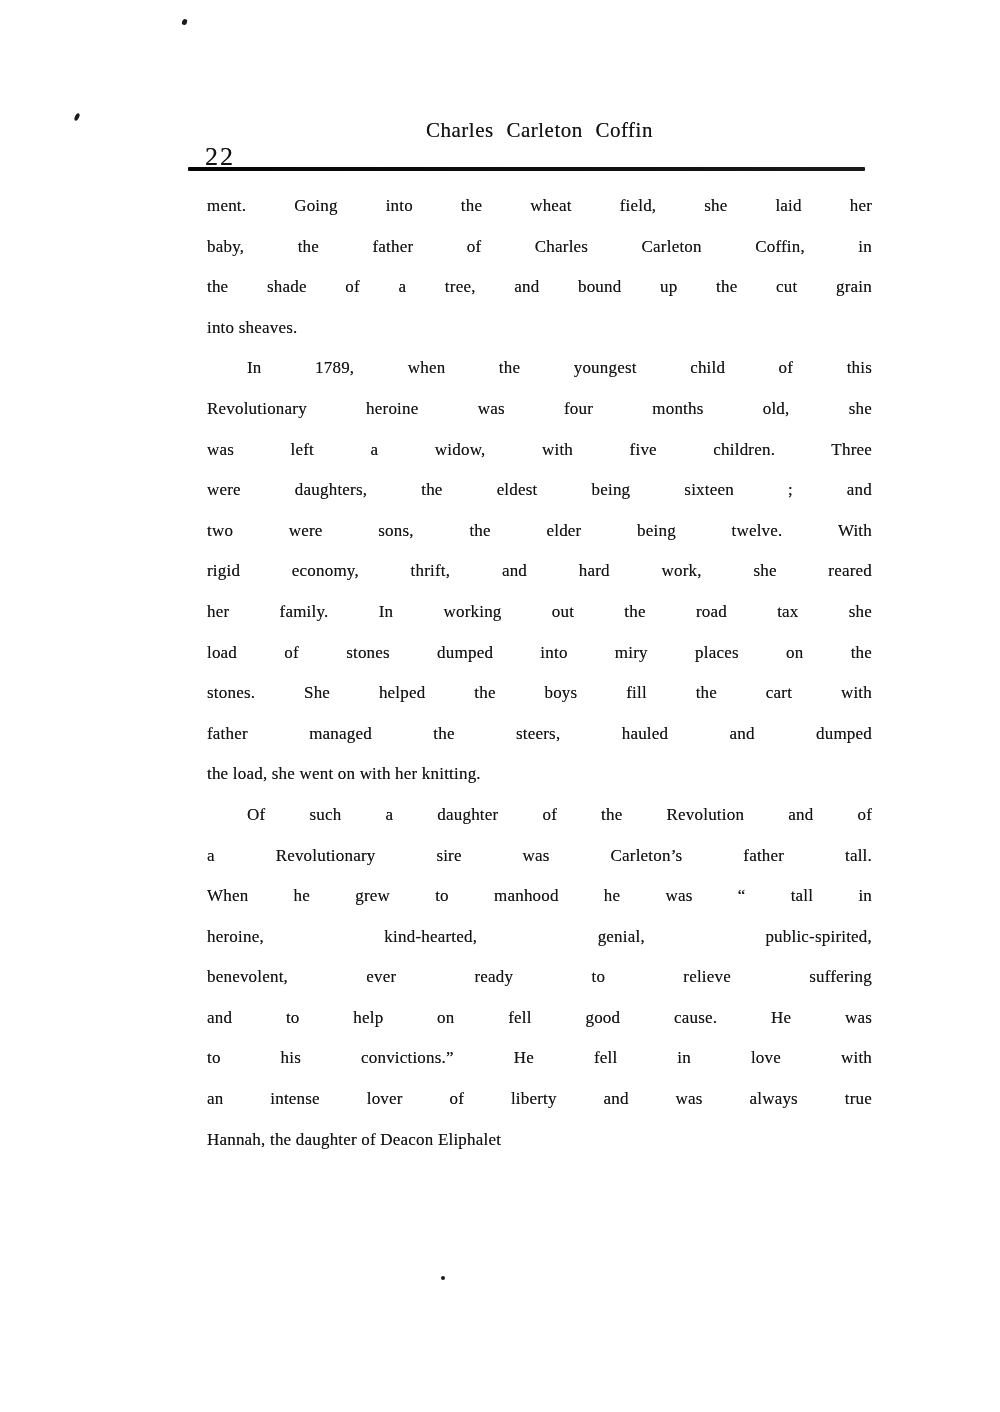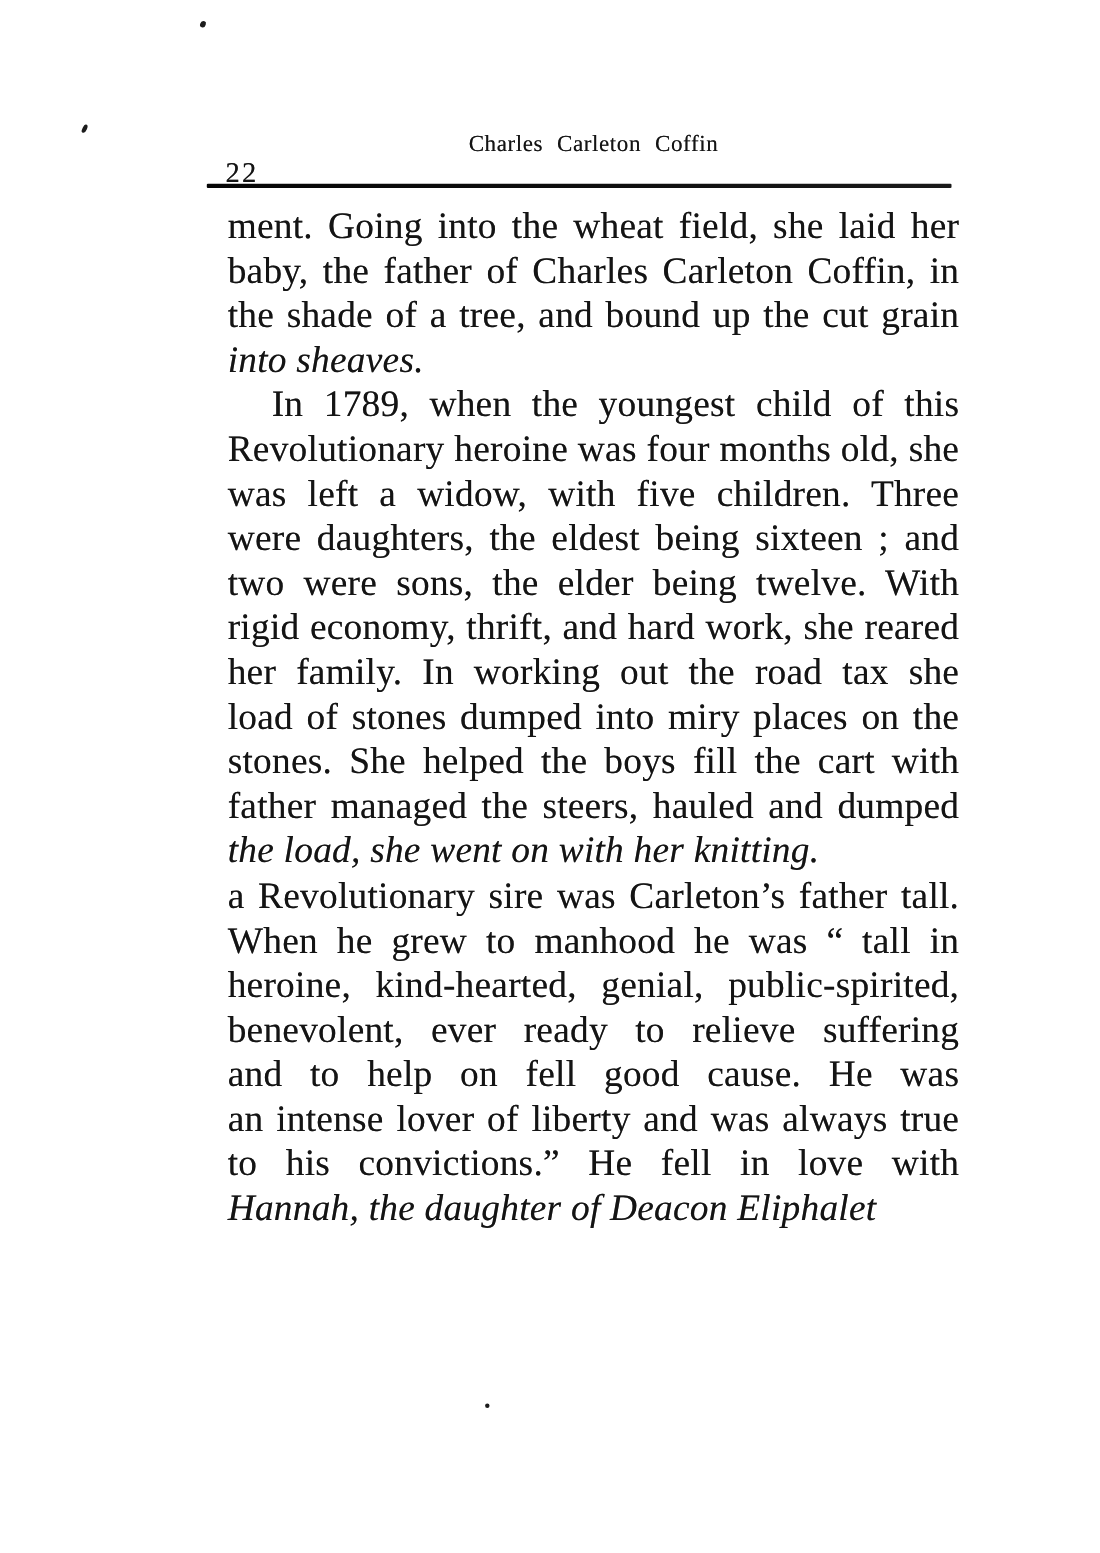--- a/index.html
+++ b/index.html
@@ -48,32 +48,31 @@
   .text-block {
     position: absolute;
     left: 207px;
     top: 186px;
     width: 665px;
   }
   .paragraph {
     margin: 0;
   }
   .line {
-    font-size: 34px;
+    font-size: 17px;
     line-height: 40.6px;
     text-align: justify;
     text-align-last: justify;
     white-space: nowrap;
     letter-spacing: 0.2px;
     text-shadow: 0 0 0.55px rgba(0,0,0,0.55);
   }
   .line.last {
     text-align: center;
     text-align-last: left;
-    font-style: italic;
   }
   .line.indent {
     padding-left: 40px;
   }
   .speck {
     position: absolute;
     background: #1c1c1c;
     border-radius: 50%;
   }
   .speck.s1 { left: 182px; top: 19px;  width: 5px; height: 6px; transform: rotate(18deg); border-radius: 60% 40% 55% 45%; }
@@ -108,23 +107,24 @@
         <div class="line">were daughters, the eldest being sixteen ; and</div>
         <div class="line">two were sons, the elder being twelve. With</div>
         <div class="line">rigid economy, thrift, and hard work, she reared</div>
         <div class="line">her family. In working out the road tax she</div>
         <div class="line">load of stones dumped into miry places on the</div>
         <div class="line">stones. She helped the boys fill the cart with</div>
         <div class="line">father managed the steers, hauled and dumped</div>
         <div class="line last">the load, she went on with her knitting.</div>
       </div>
       <div class="paragraph">
+        <div class="line indent">Of such a daughter of the Revolution and of</div>
         <div class="line">a Revolutionary sire was Carleton’s father tall.</div>
         <div class="line">When he grew to manhood he was “ tall in</div>
         <div class="line">heroine, kind-hearted, genial, public-spirited,</div>
         <div class="line">benevolent, ever ready to relieve suffering</div>
         <div class="line">and to help on fell good cause. He was</div>
+        <div class="line">to his convictions.” He fell in love with</div>
         <div class="line">an intense lover of liberty and was always true</div>
-        <div class="line">to his convictions.” He fell in love with</div>
         <div class="line last">Hannah, the daughter of Deacon Eliphalet</div>
       </div>
     </div>
 </div>
 
 </body></html>

